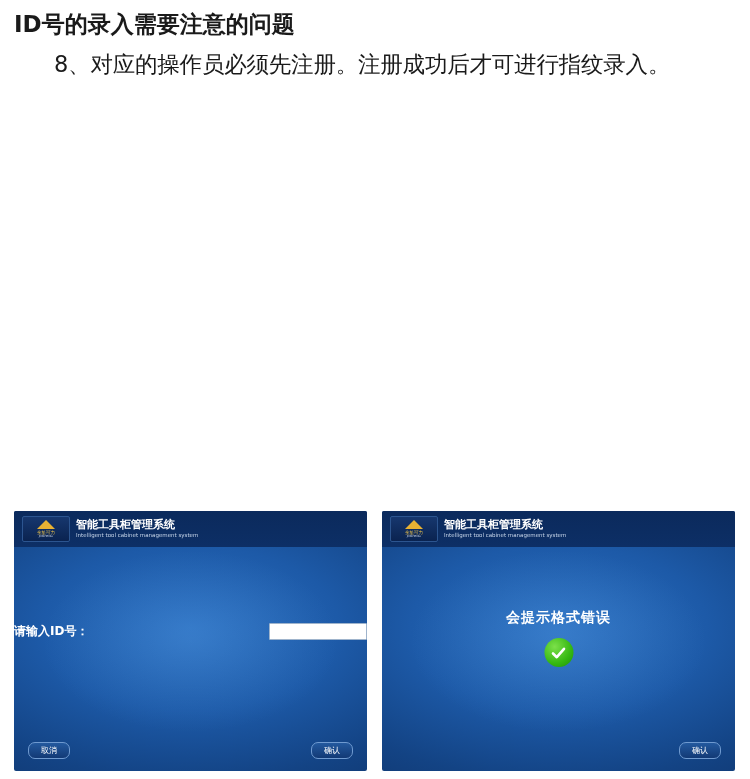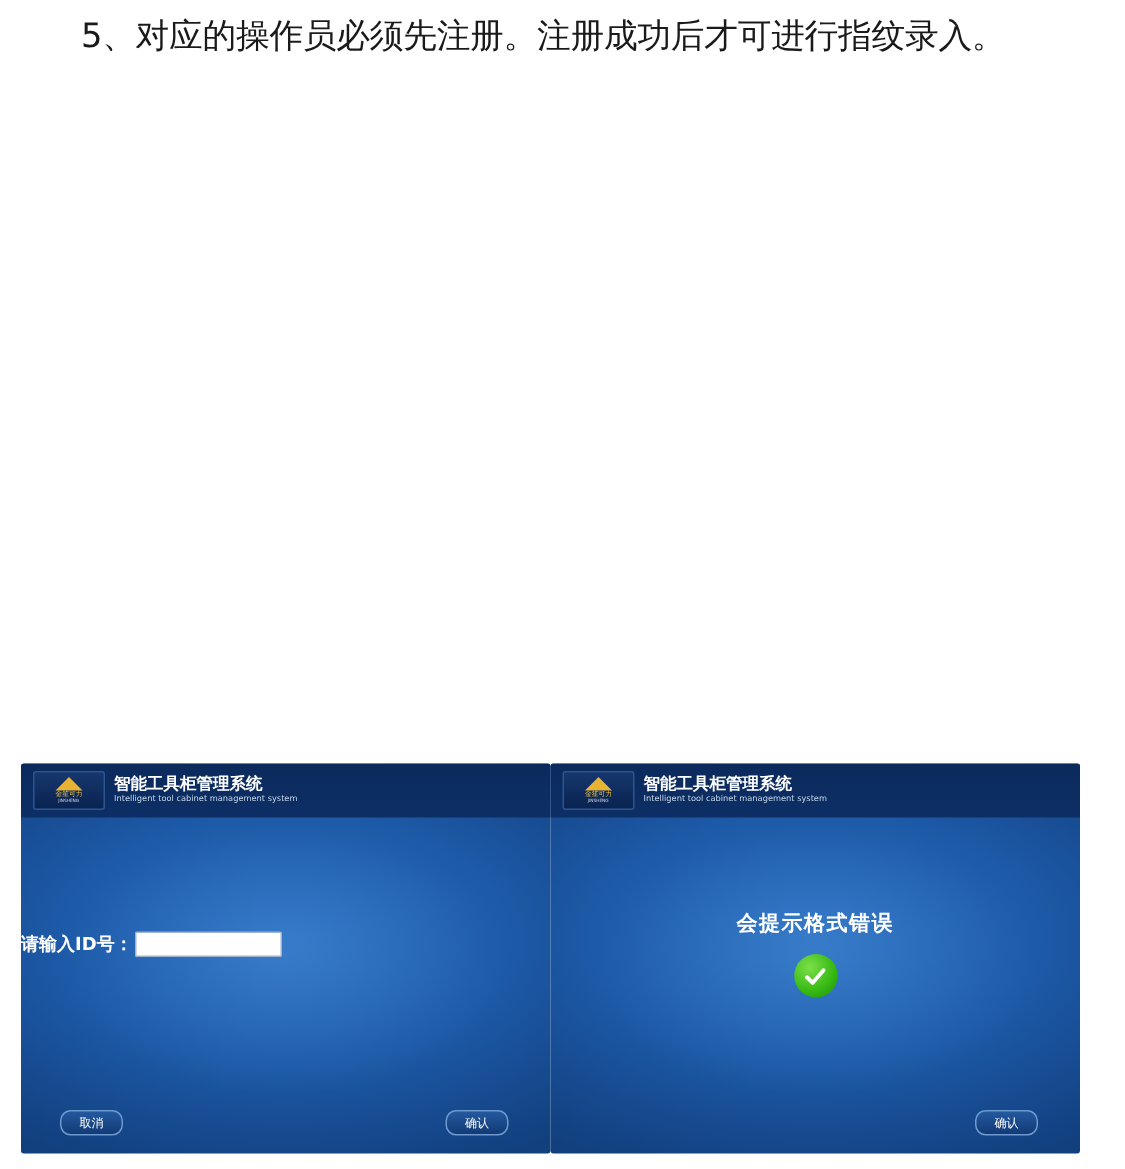--- a/index.html
+++ b/index.html
@@ -43,20 +43,21 @@
   }
 
   
   .shots {
     position: absolute;
     left: 14px;
     top: 503px;
     width: 722px;
     height: 262px;
     display: flex;
+    gap: 15px;
   }
   .shot {
     position: relative;
     width: 353px;
     height: 260px;
     border-radius: 2px;
     overflow: hidden;
     background:
       radial-gradient(ellipse 120% 90% at 50% 45%, #2b6fc0 0%, #1d5aa8 35%, #134384 65%, #0d2f63 100%);
   }
@@ -133,21 +134,21 @@
     white-space: nowrap;
   }
 
   .id-row {
     position: absolute;
     left: 0;
     top: 112px;
     width: 100%;
     display: flex;
     align-items: center;
-    justify-content: flex-start;
+    justify-content: space-between;
     z-index: 3;
   }
   .id-label {
     font-size: 12px;
     color: #ffffff;
     font-weight: bold;
     margin-right: 2px;
     white-space: nowrap;
   }
   .id-input {
@@ -193,33 +194,33 @@
     height: 15px;
     border: 1px solid #6f9ad0;
     border-radius: 7px;
     background: linear-gradient(180deg, rgba(40,95,165,0.75) 0%, rgba(18,56,115,0.85) 100%);
     color: #ffffff;
     font-size: 8px;
     display: flex;
     align-items: center;
     justify-content: center;
     z-index: 3;
-    margin-left: 12px;
   }
   .btn-cancel { left: 14px; }
-  .btn-confirm { right: 28px; }
+  .btn-confirm { right: 14px; }
 </style>
 </head>
 <body>
 
 <div class="page">
 
+  <h1 class="doc-title">ID号的录入需要注意的问题</h1>
 
   <div class="body-text">
-    <p class="para"><span class="indent"></span><span>5、对应的操作员必须先注册。注册成功后才可进行指纹录入。</span></p>
+    <p class="para"><span class="indent"></span><span>8、对应的操作员必须先注册。注册成功后才可进行指纹录入。</span></p>
   </div>
 
   <div class="shots">
 
     <div class="shot">
       <div class="shot-topbar">
         <div class="logo-box">
           <div class="logo-mark"></div>
           <div class="logo-cn">金笙可力</div>
           <div class="logo-en">JINSHENG</div>

